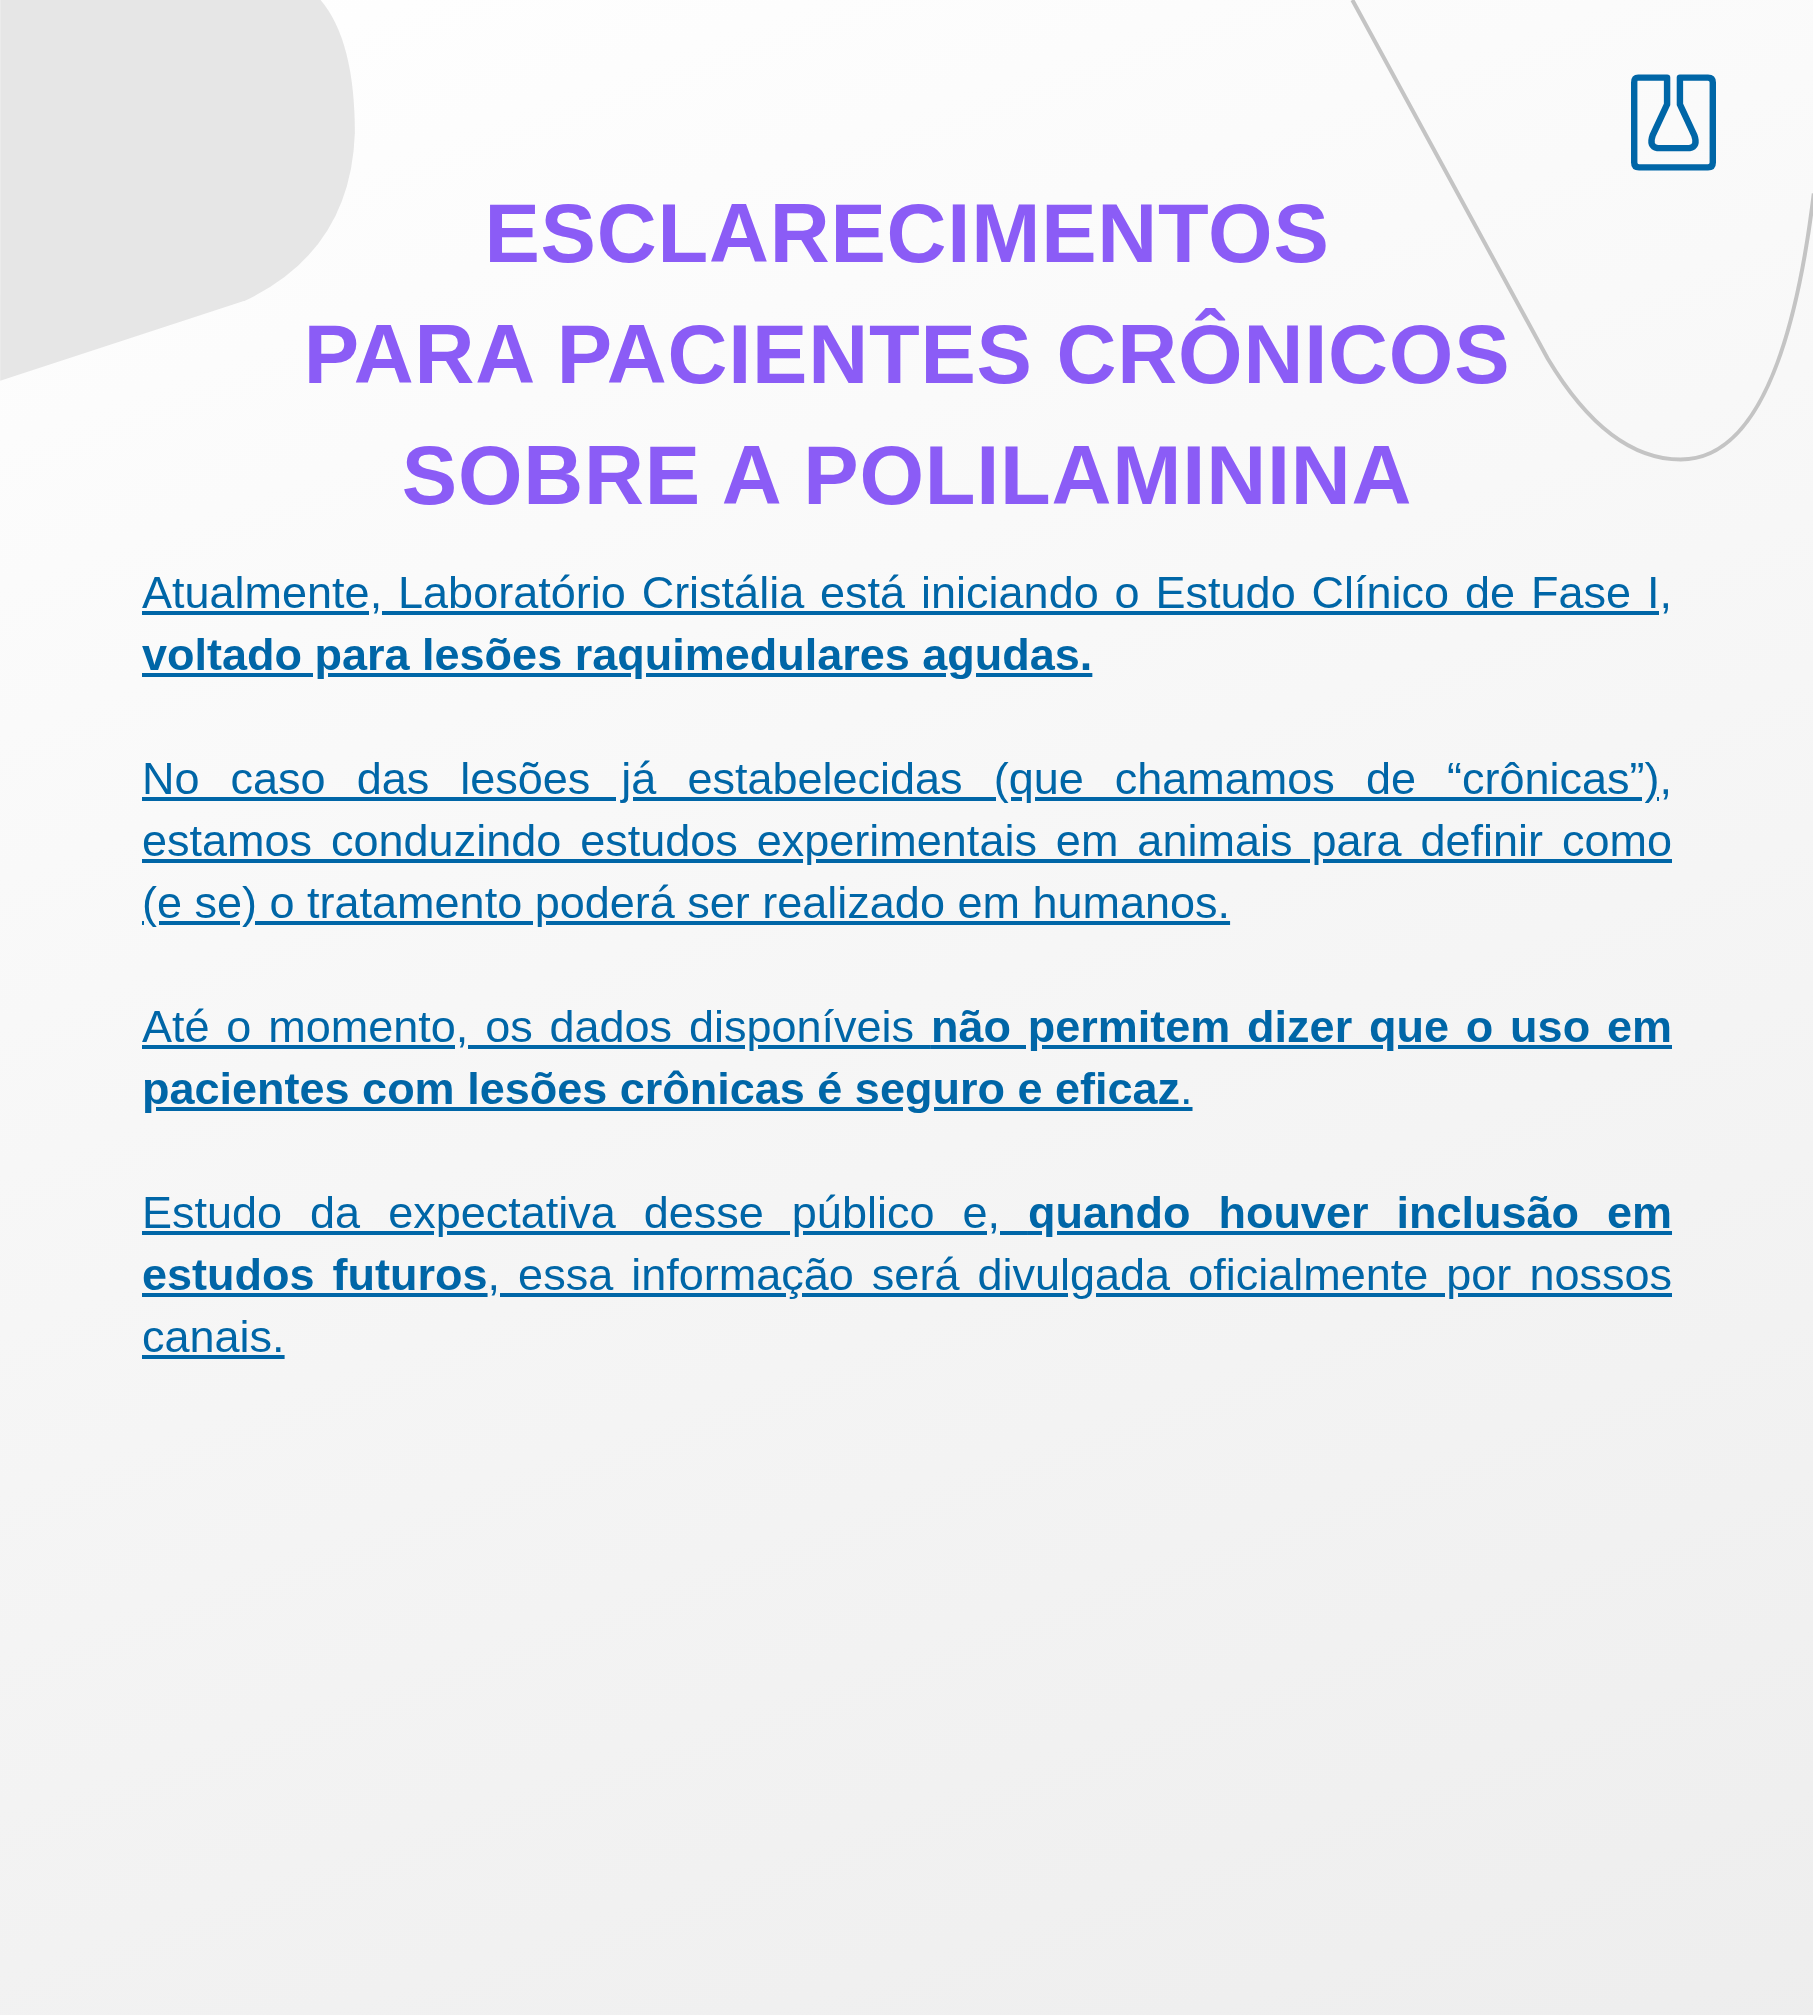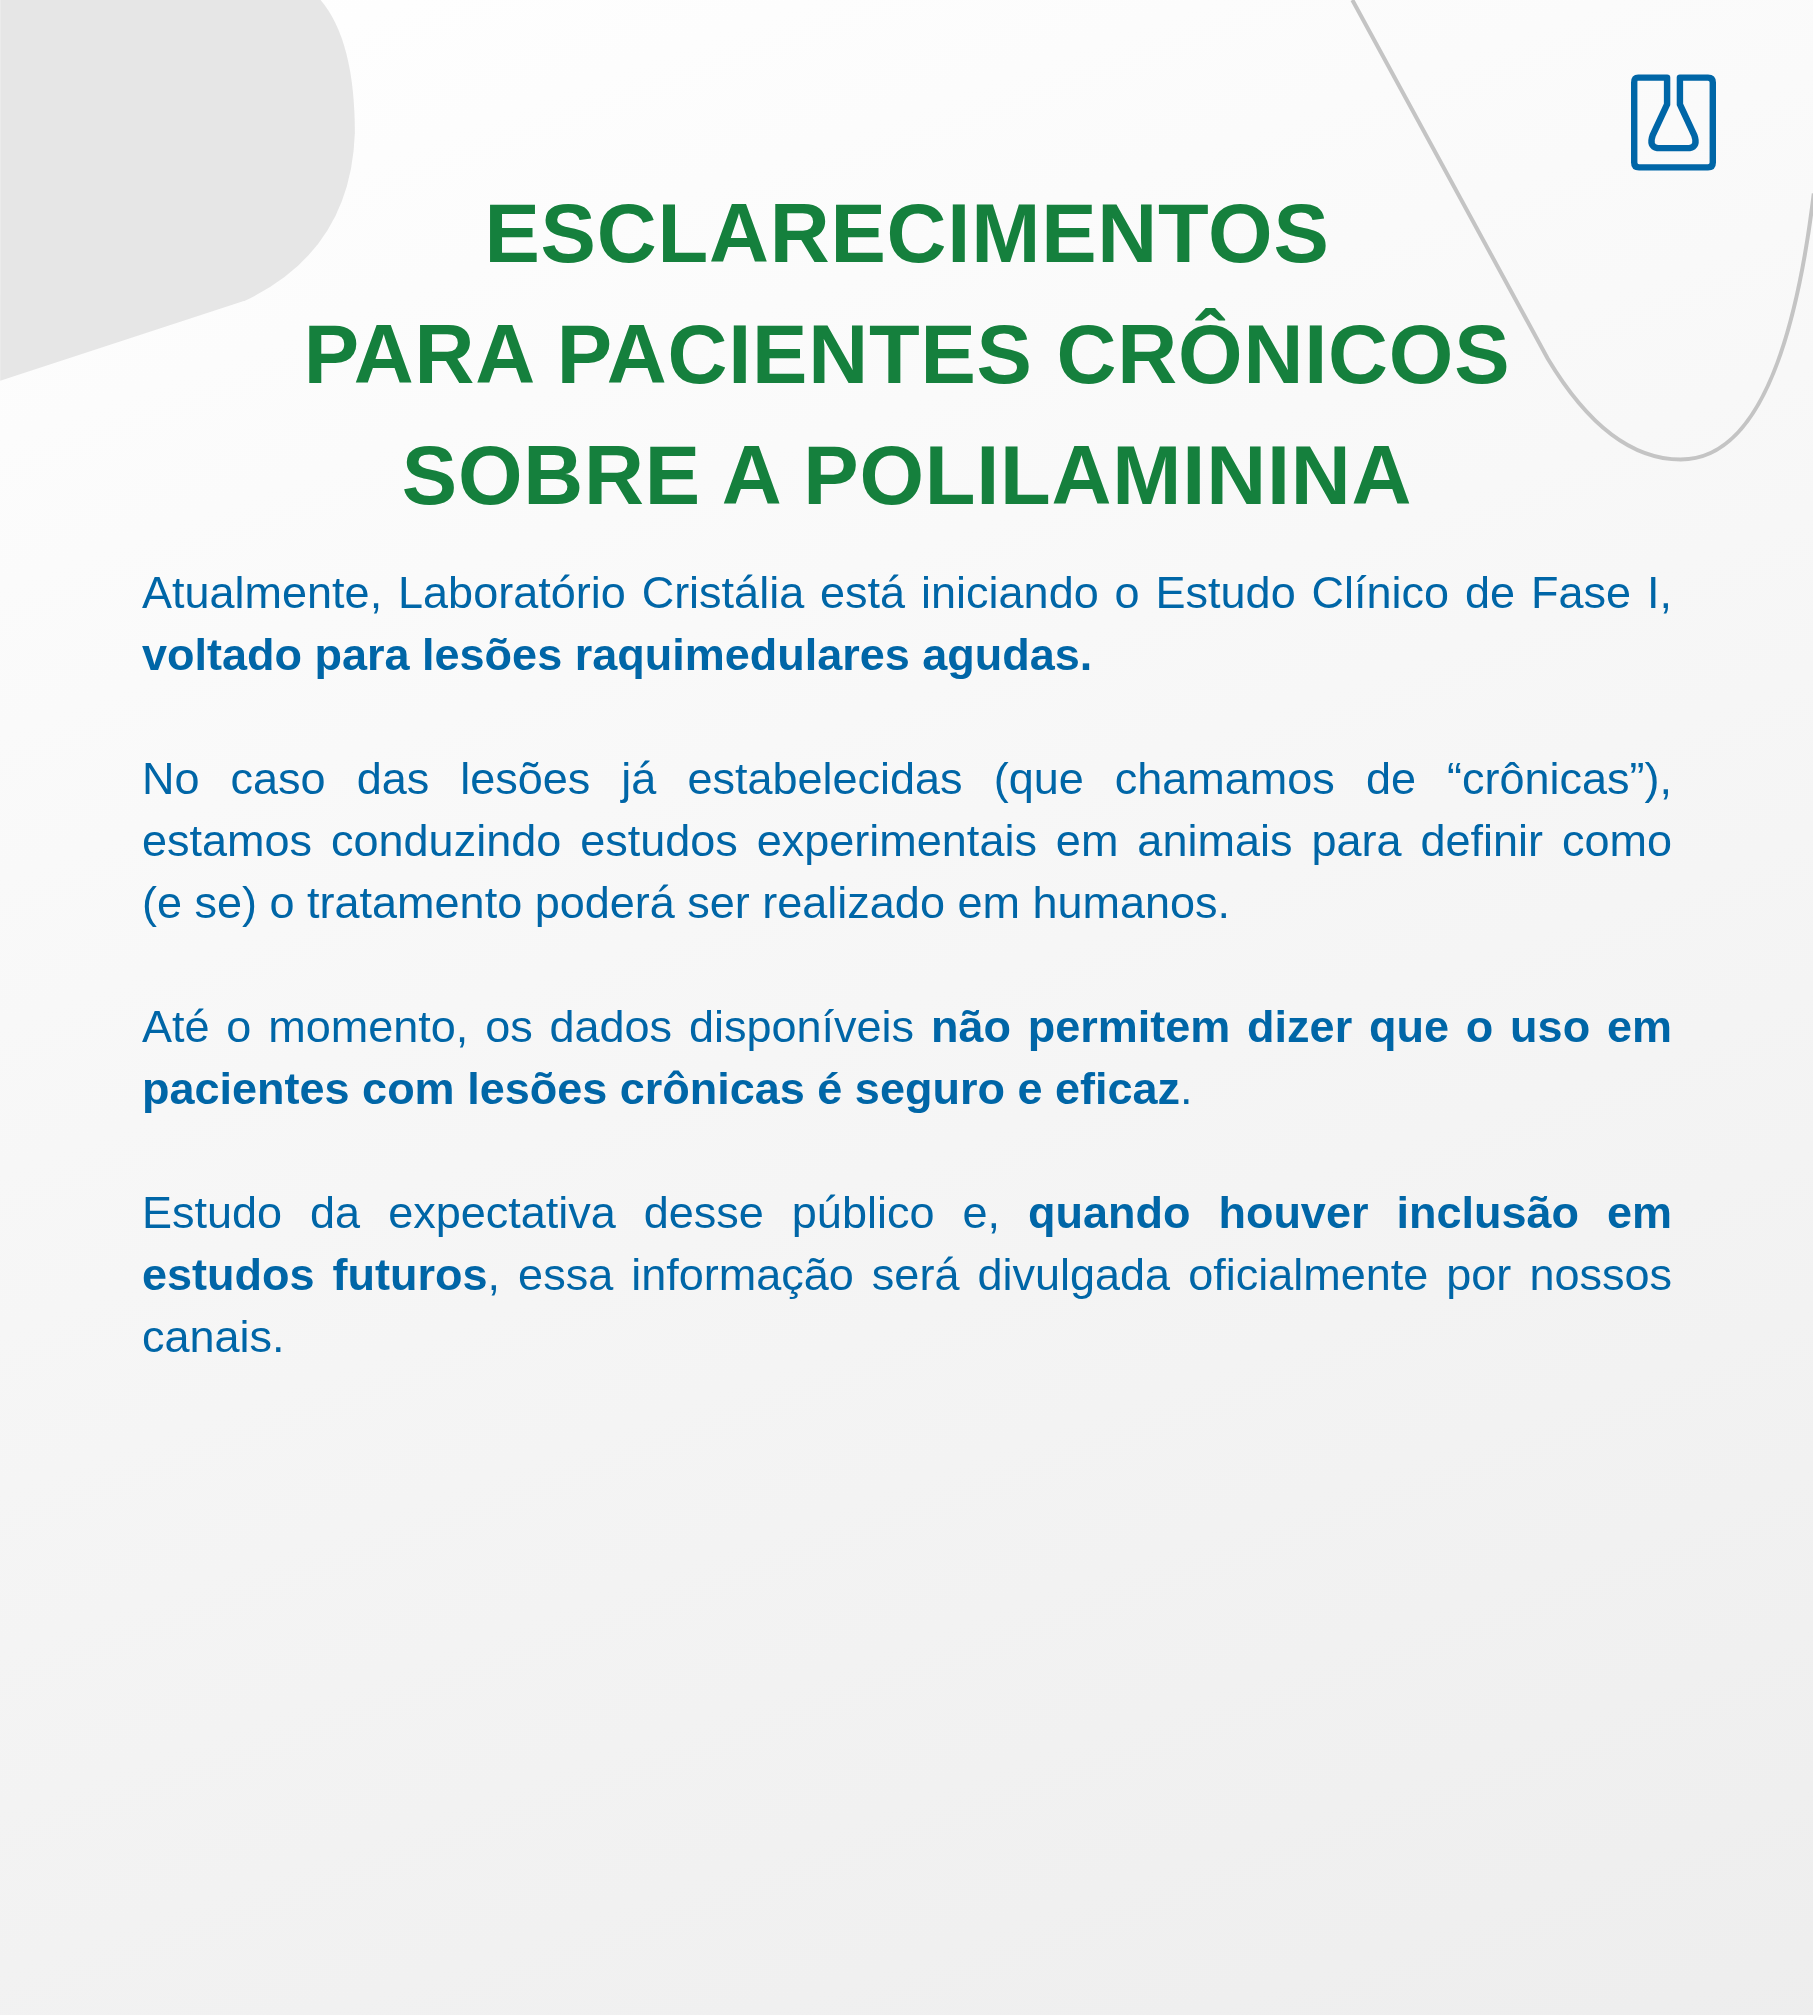--- a/index.html
+++ b/index.html
@@ -5,28 +5,28 @@
   html, body { margin: 0; padding: 0; }
   body {
     width: 1814px; height: 2267px; position: relative; overflow: hidden;
     background: linear-gradient(160deg, #ffffff 0%, #f7f7f7 40%, #ececec 100%);
     font-family: "Liberation Sans", "DejaVu Sans", sans-serif;
   }
   .deco { position: absolute; left: 0; top: 0; width: 1814px; height: 2267px; pointer-events: none; }
   .logo { position: absolute; left: 1631px; top: 74px; width: 85px; height: 97px; }
   .title {
     position: absolute; left: 0; width: 1814px; top: 173px;
-    text-align: center; color: #15803d; font-weight: 700;
+    text-align: center; color: #8b5cf6; font-weight: 700;
     font-size: 83px; line-height: 121px; letter-spacing: 0.8px;
     margin: 0;
   }
   .title span { display: block; }
   .body-text {
     position: absolute; left: 142px; width: 1530px; top: 562px;
-    color: #0066a7; font-size: 45px; line-height: 62px;
+    color: #0066a7; font-size: 45px; line-height: 62px; text-decoration: underline;
   }
   .para { margin: 0 0 62px 0; text-align: justify; text-align-last: left; }
   .para b { font-weight: 700; }
 </style>
 </head>
 <body>
 
 <svg class="deco" viewBox="0 0 4500 5625" xmlns="http://www.w3.org/2000/svg">
 
   <path d="M0 0 L795 0 Q880 100 880 330 Q870 620 610 745 L0 945 Z" fill="#e6e6e6"></path>

